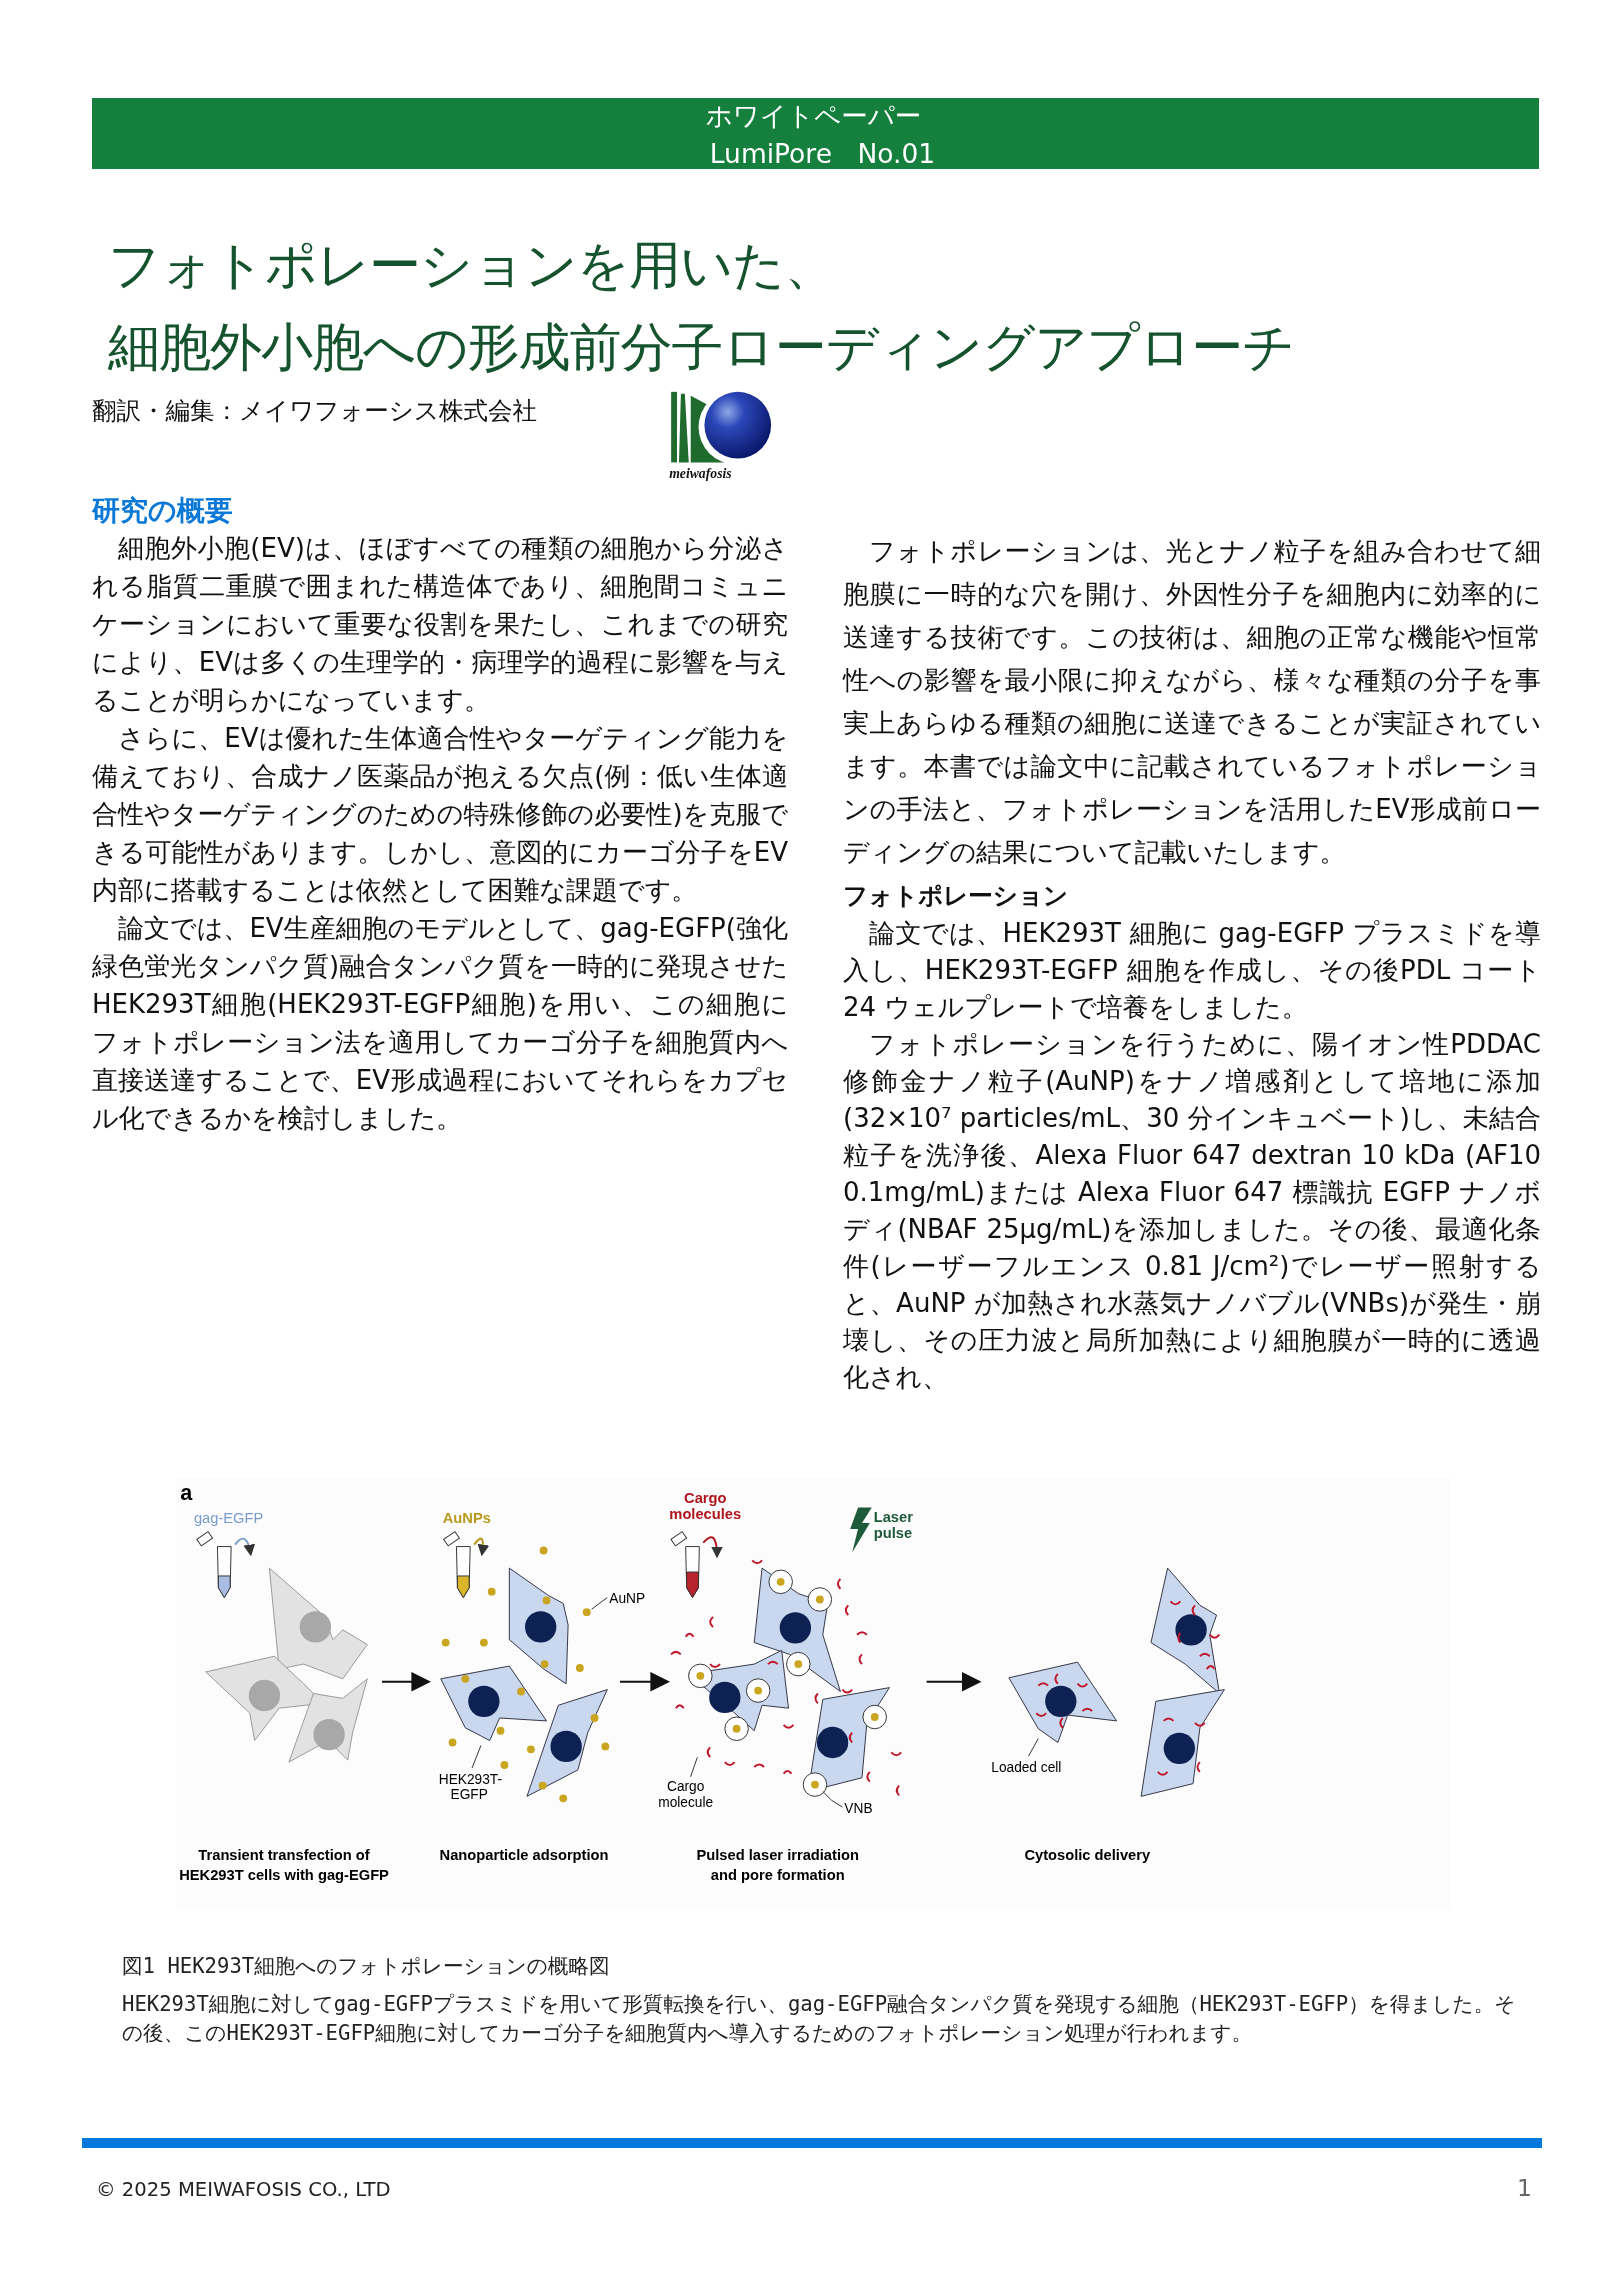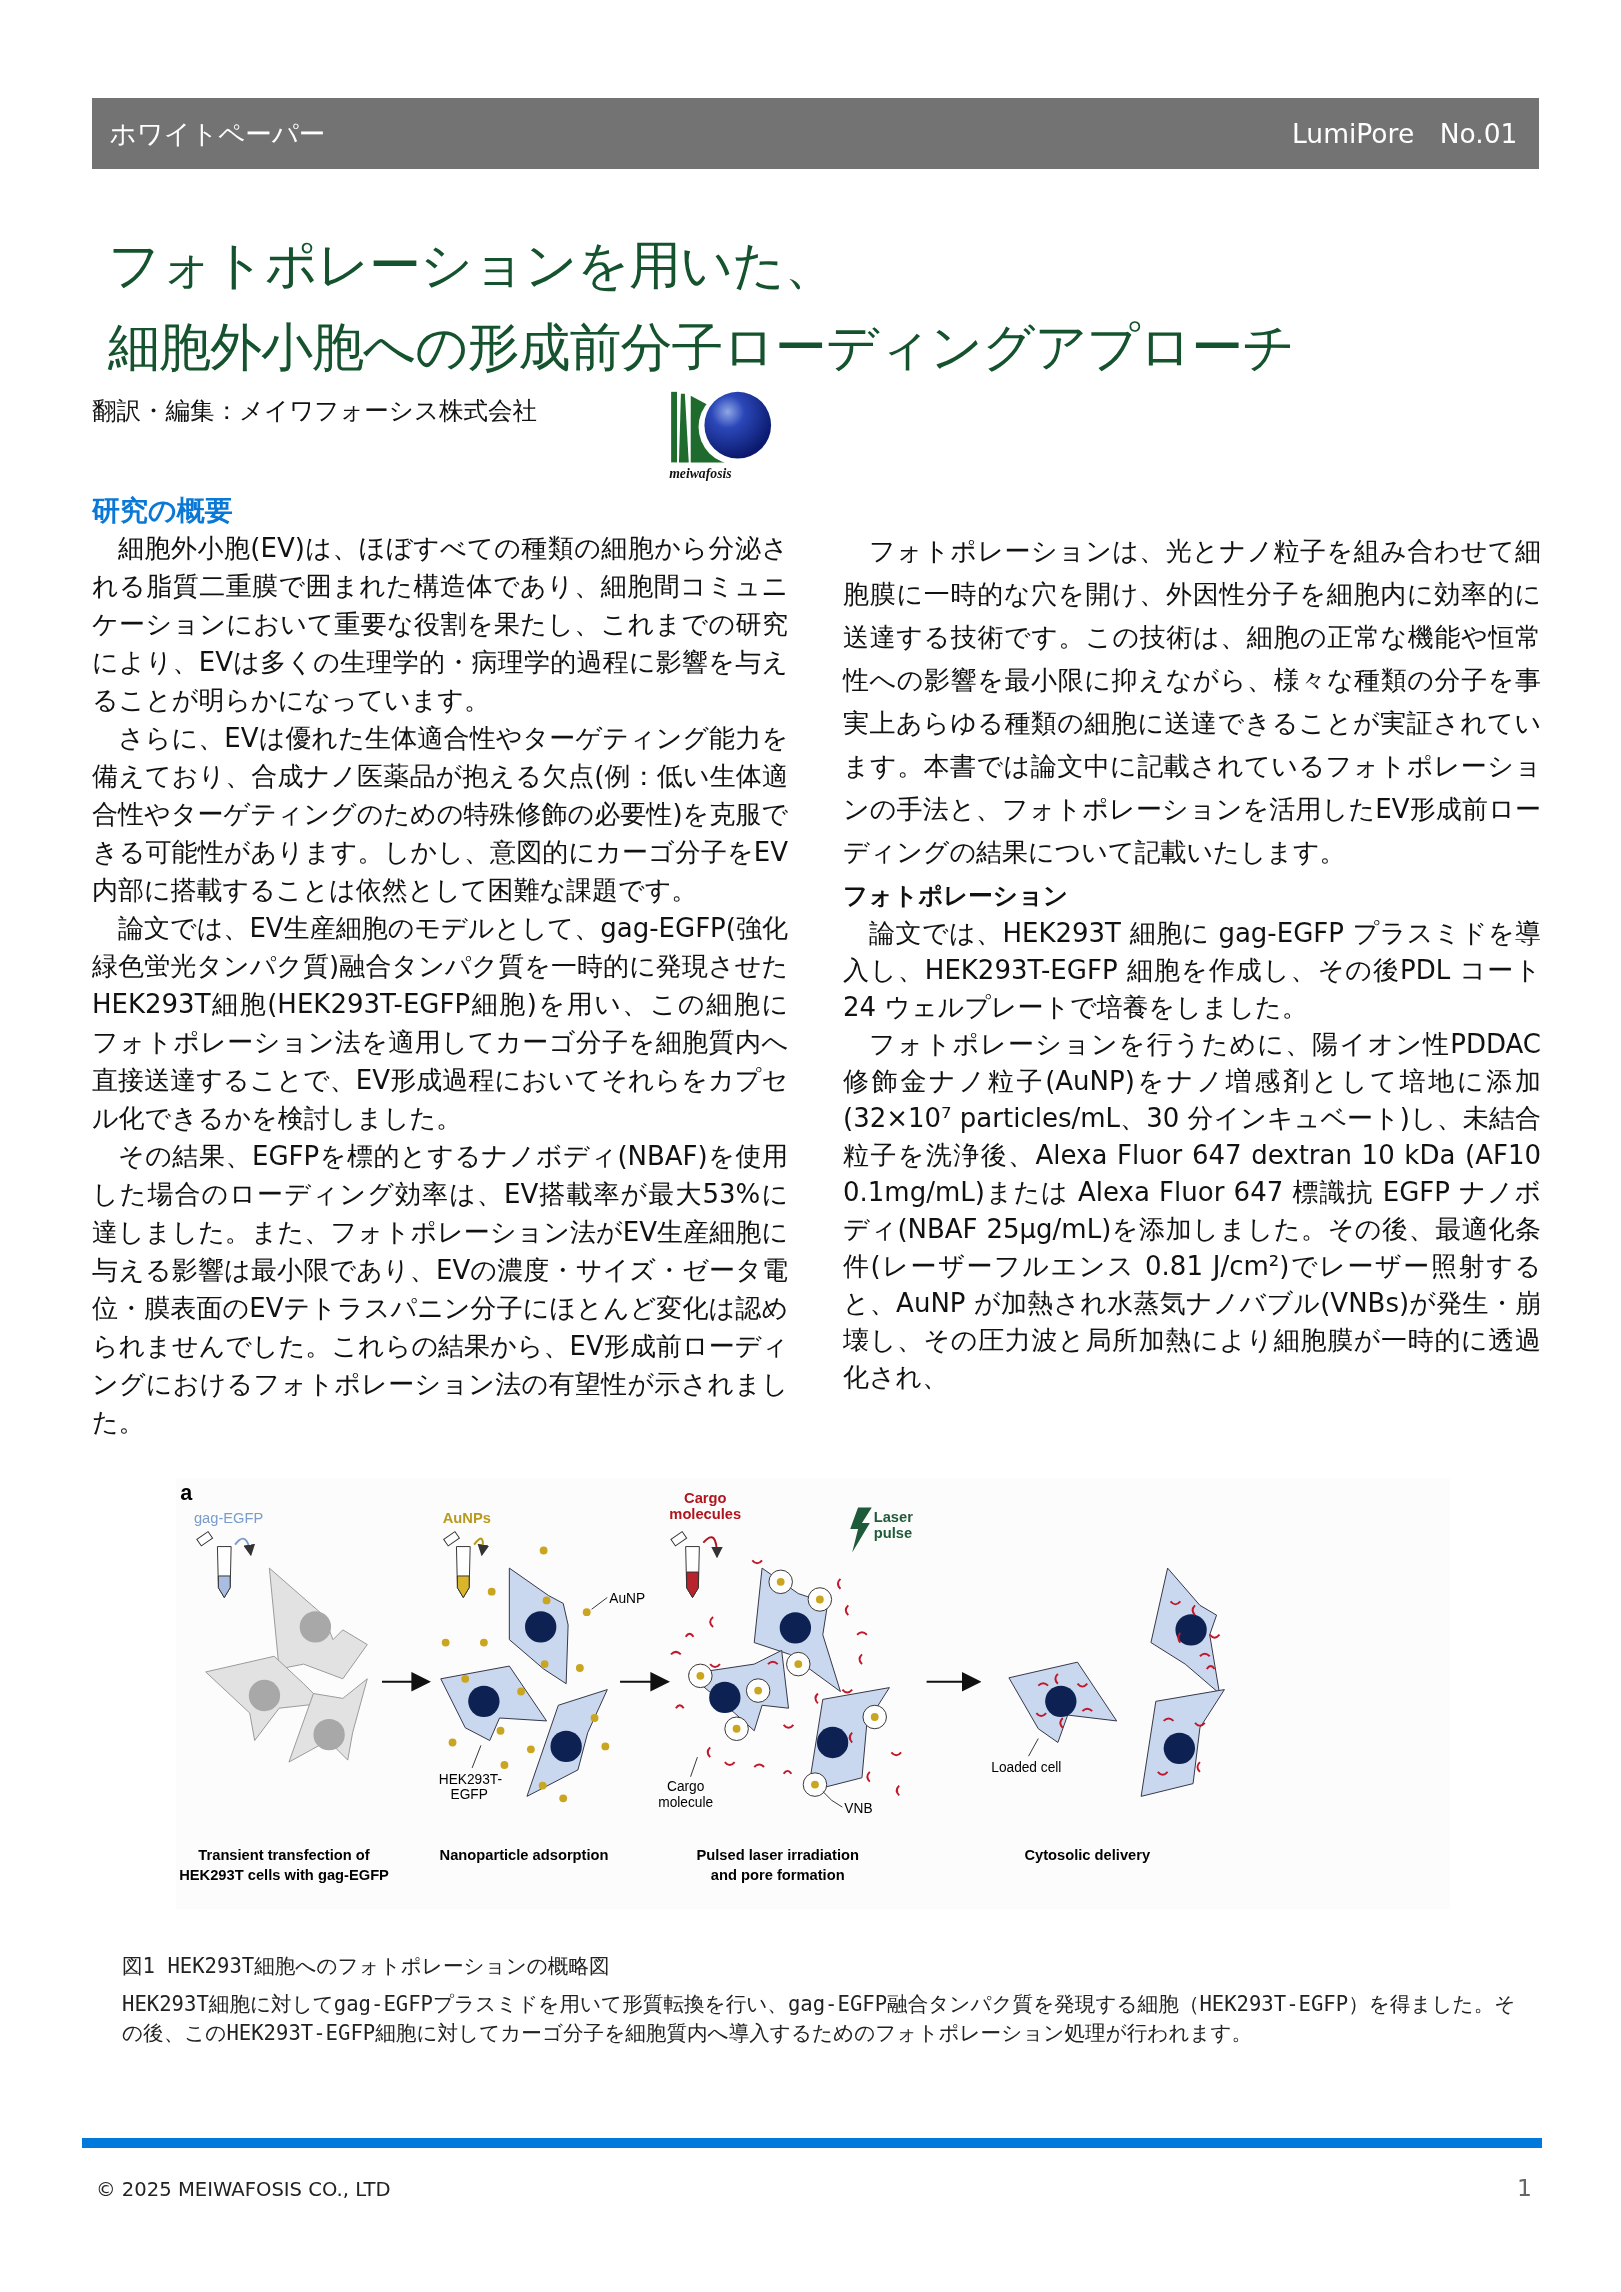--- a/index.html
+++ b/index.html
@@ -1,20 +1,20 @@
 <!DOCTYPE html>
 <html><head>
 <meta charset="utf-8">
 <style>
   html, body { margin: 0; padding: 0; background: #ffffff; }
   body { width: 1621px; height: 2293px; position: relative; overflow: hidden;
          font-family: "DejaVu Sans", "Liberation Sans", sans-serif; color: #111; }
   .header-bar { position: absolute; left: 92px; top: 98px; width: 1447px; height: 71px;
-                background: #737373; color: #fff; display: flex; align-items: center;
-                justify-content: space-between; padding: 0 21.6px 0 17.6px; box-sizing: border-box; }
+                background: #15803d; color: #fff; display: flex; align-items: center;
+                justify-content: space-between; padding: 0 21.6px 0 17.6px; box-sizing: border-box; flex-direction: column; }
   .header-bar .left { font-size: 26.5px; letter-spacing: 0px; }
   .header-bar .right { font-size: 26.5px; margin-left: 18px; }
   .header-bar .right span + span { margin-left: 25.5px; }
   .title { position: absolute; left: 92px; top: 208px; color: #14532d; font-size: 52px;
            line-height: 82px; font-weight: 400; margin: 16px; letter-spacing: -1px; }
   .translator { position: absolute; left: 92px; top: 394px; font-size: 24.5px; }
   .logo { position: absolute; left: 665px; top: 384px; width: 122px; height: 98px; }
   .col { position: absolute; font-size: 26px; line-height: 38px; text-align: justify; margin-top: 22px; }
   .col p { margin: 0; text-indent: 1em; }
   .col-left { left: 92px; top: 470px; width: 696px; }
@@ -65,21 +65,20 @@
     <circle cx="74" cy="42" r="34" fill="url(#sph)"></circle>
     <text x="4" y="96" font-size="14" font-style="italic" font-weight="bold" font-family="Liberation Serif, serif" fill="#111">meiwafosis</text>
   </svg>
 </div>
 
 <div class="col col-left">
   <h2 class="section-h">研究の概要</h2>
   <p>細胞外小胞(EV)は、ほぼすべての種類の細胞から分泌される脂質二重膜で囲まれた構造体であり、細胞間コミュニケーションにおいて重要な役割を果たし、これまでの研究により、EVは多くの生理学的・病理学的過程に影響を与えることが明らかになっています。</p>
   <p>さらに、EVは優れた生体適合性やターゲティング能力を備えており、合成ナノ医薬品が抱える欠点(例：低い生体適合性やターゲティングのための特殊修飾の必要性)を克服できる可能性があります。しかし、意図的にカーゴ分子をEV内部に搭載することは依然として困難な課題です。</p>
   <p>論文では、EV生産細胞のモデルとして、gag-EGFP(強化緑色蛍光タンパク質)融合タンパク質を一時的に発現させたHEK293T細胞(HEK293T-EGFP細胞)を用い、この細胞にフォトポレーション法を適用してカーゴ分子を細胞質内へ直接送達することで、EV形成過程においてそれらをカプセル化できるかを検討しました。</p>
-  <p>その結果、EGFPを標的とするナノボディ(NBAF)を使用した場合のローディング効率は、EV搭載率が最大53%に達しました。また、フォトポレーション法がEV生産細胞に与える影響は最小限であり、EVの濃度・サイズ・ゼータ電位・膜表面のEVテトラスパニン分子にほとんど変化は認められませんでした。これらの結果から、EV形成前ローディングにおけるフォトポレーション法の有望性が示されました。</p>
 </div>
 
 <div class="col col-right">
   <p>フォトポレーションは、光とナノ粒子を組み合わせて細胞膜に一時的な穴を開け、外因性分子を細胞内に効率的に送達する技術です。この技術は、細胞の正常な機能や恒常性への影響を最小限に抑えながら、様々な種類の分子を事実上あらゆる種類の細胞に送達できることが実証されています。本書では論文中に記載されているフォトポレーションの手法と、フォトポレーションを活用したEV形成前ローディングの結果について記載いたします。</p>
   <h3 class="sub-h">フォトポレーション</h3>
   <p class="r2">論文では、HEK293T 細胞に gag-EGFP プラスミドを導入し、HEK293T-EGFP 細胞を作成し、その後PDL コート 24 ウェルプレートで培養をしました。</p>
   <p class="r2">フォトポレーションを行うために、陽イオン性PDDAC修飾金ナノ粒子(AuNP)をナノ増感剤として培地に添加(32×10⁷ particles/mL、30 分インキュベート)し、未結合粒子を洗浄後、Alexa Fluor 647 dextran 10 kDa (AF10 0.1mg/mL)または Alexa Fluor 647 標識抗 EGFP ナノボディ(NBAF 25μg/mL)を添加しました。その後、最適化条件(レーザーフルエンス 0.81 J/cm²)でレーザー照射すると、AuNP が加熱され水蒸気ナノバブル(VNBs)が発生・崩壊し、その圧力波と局所加熱により細胞膜が一時的に透過化され、</p>
 </div>
 
 <div class="figure">

